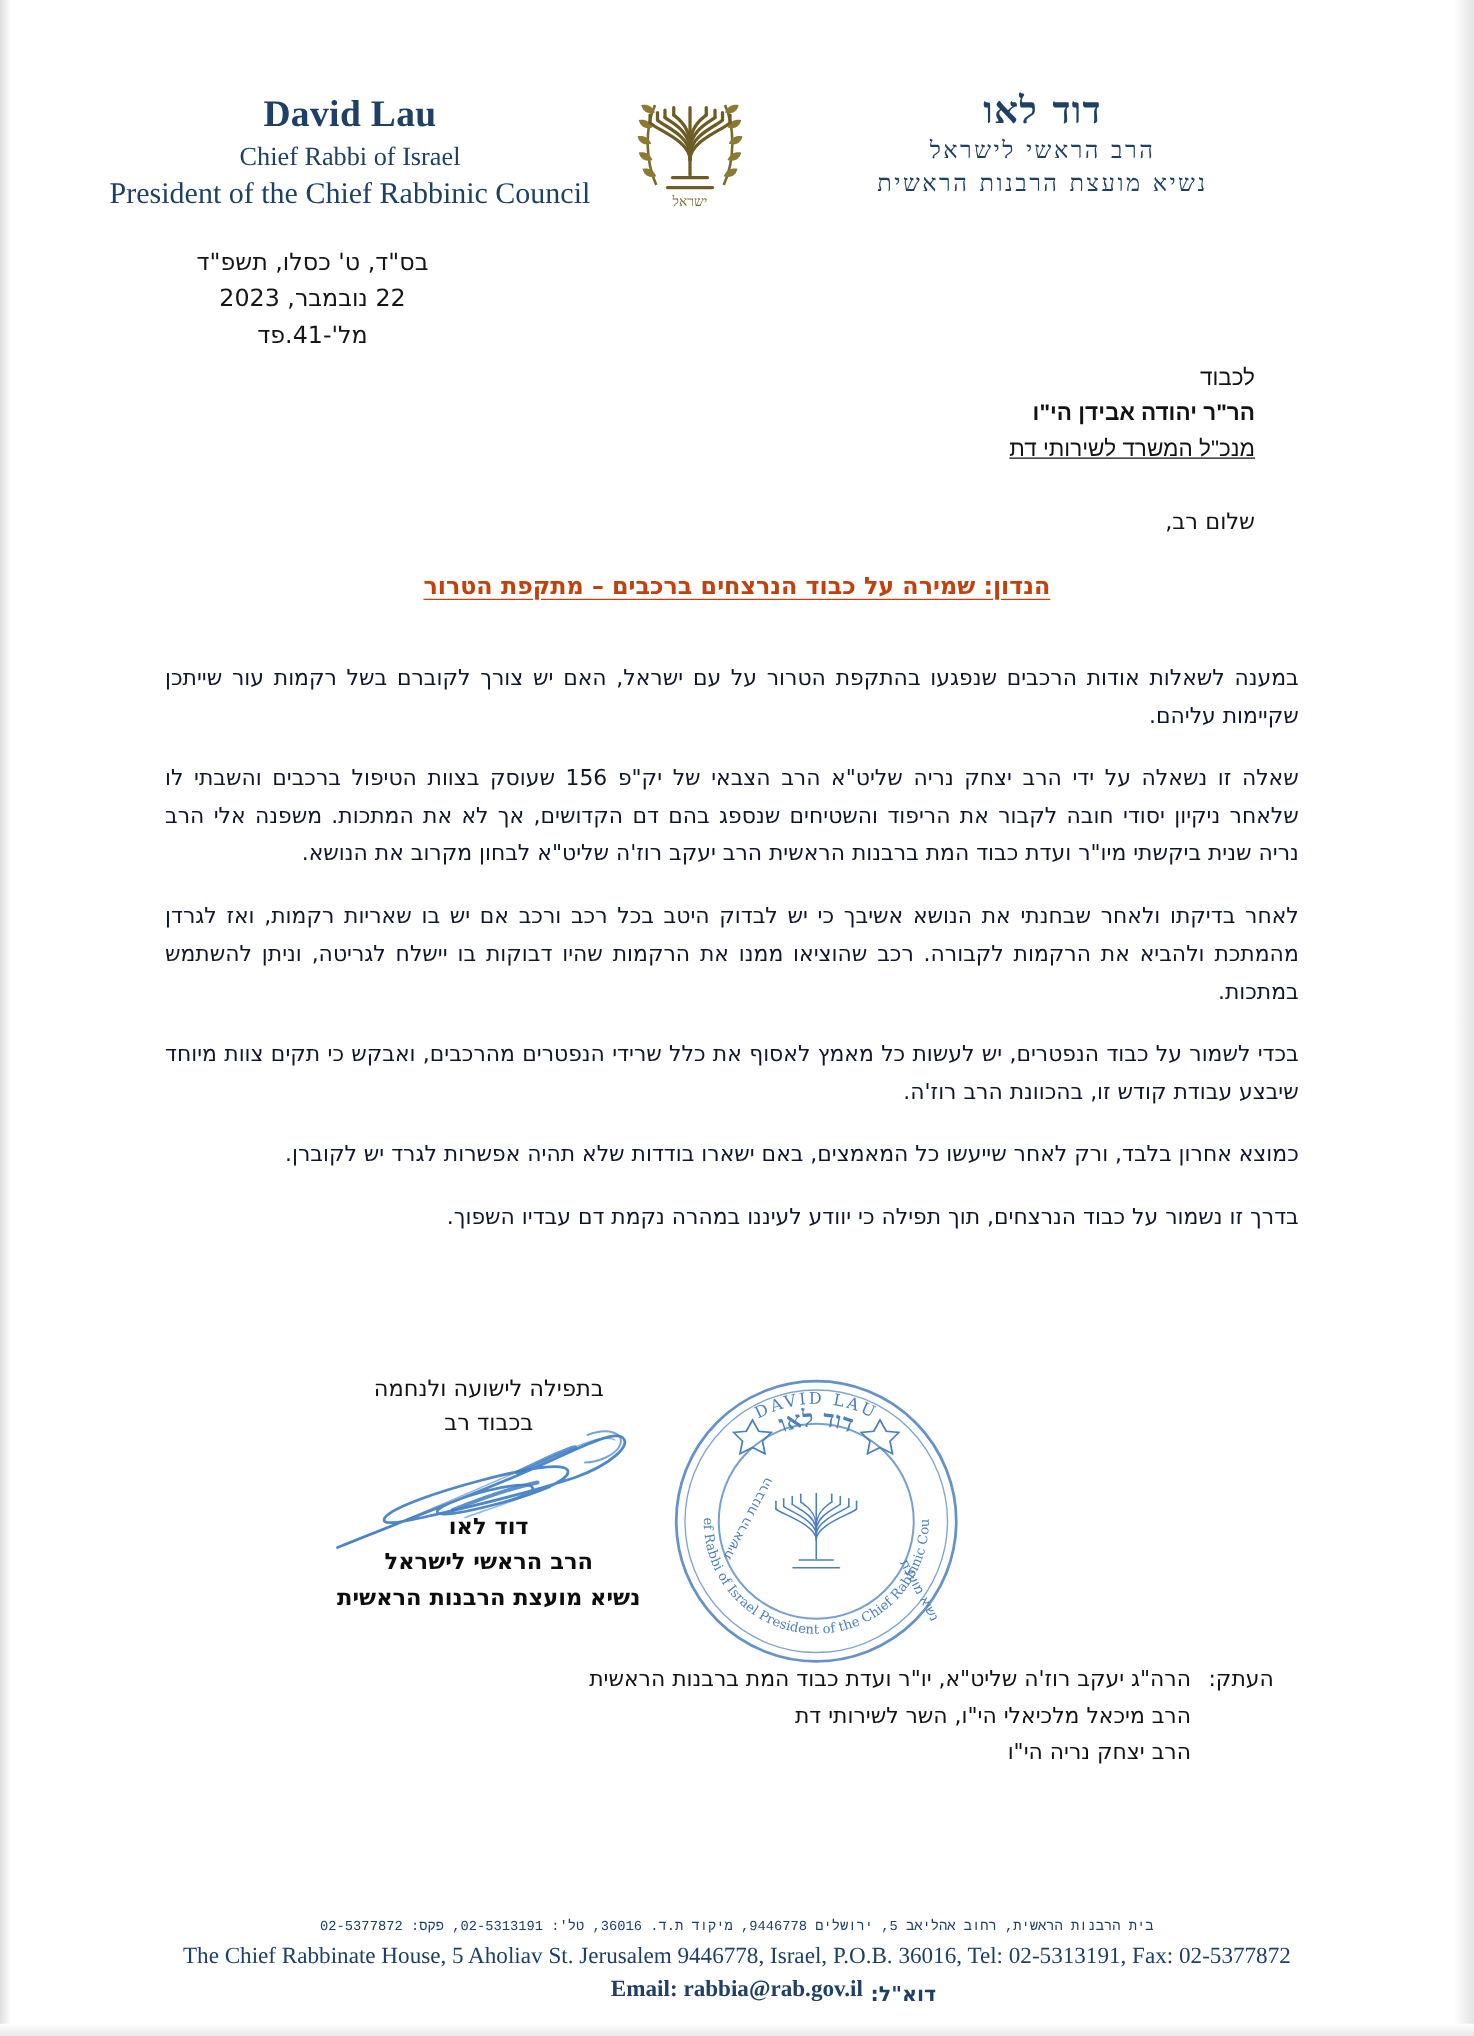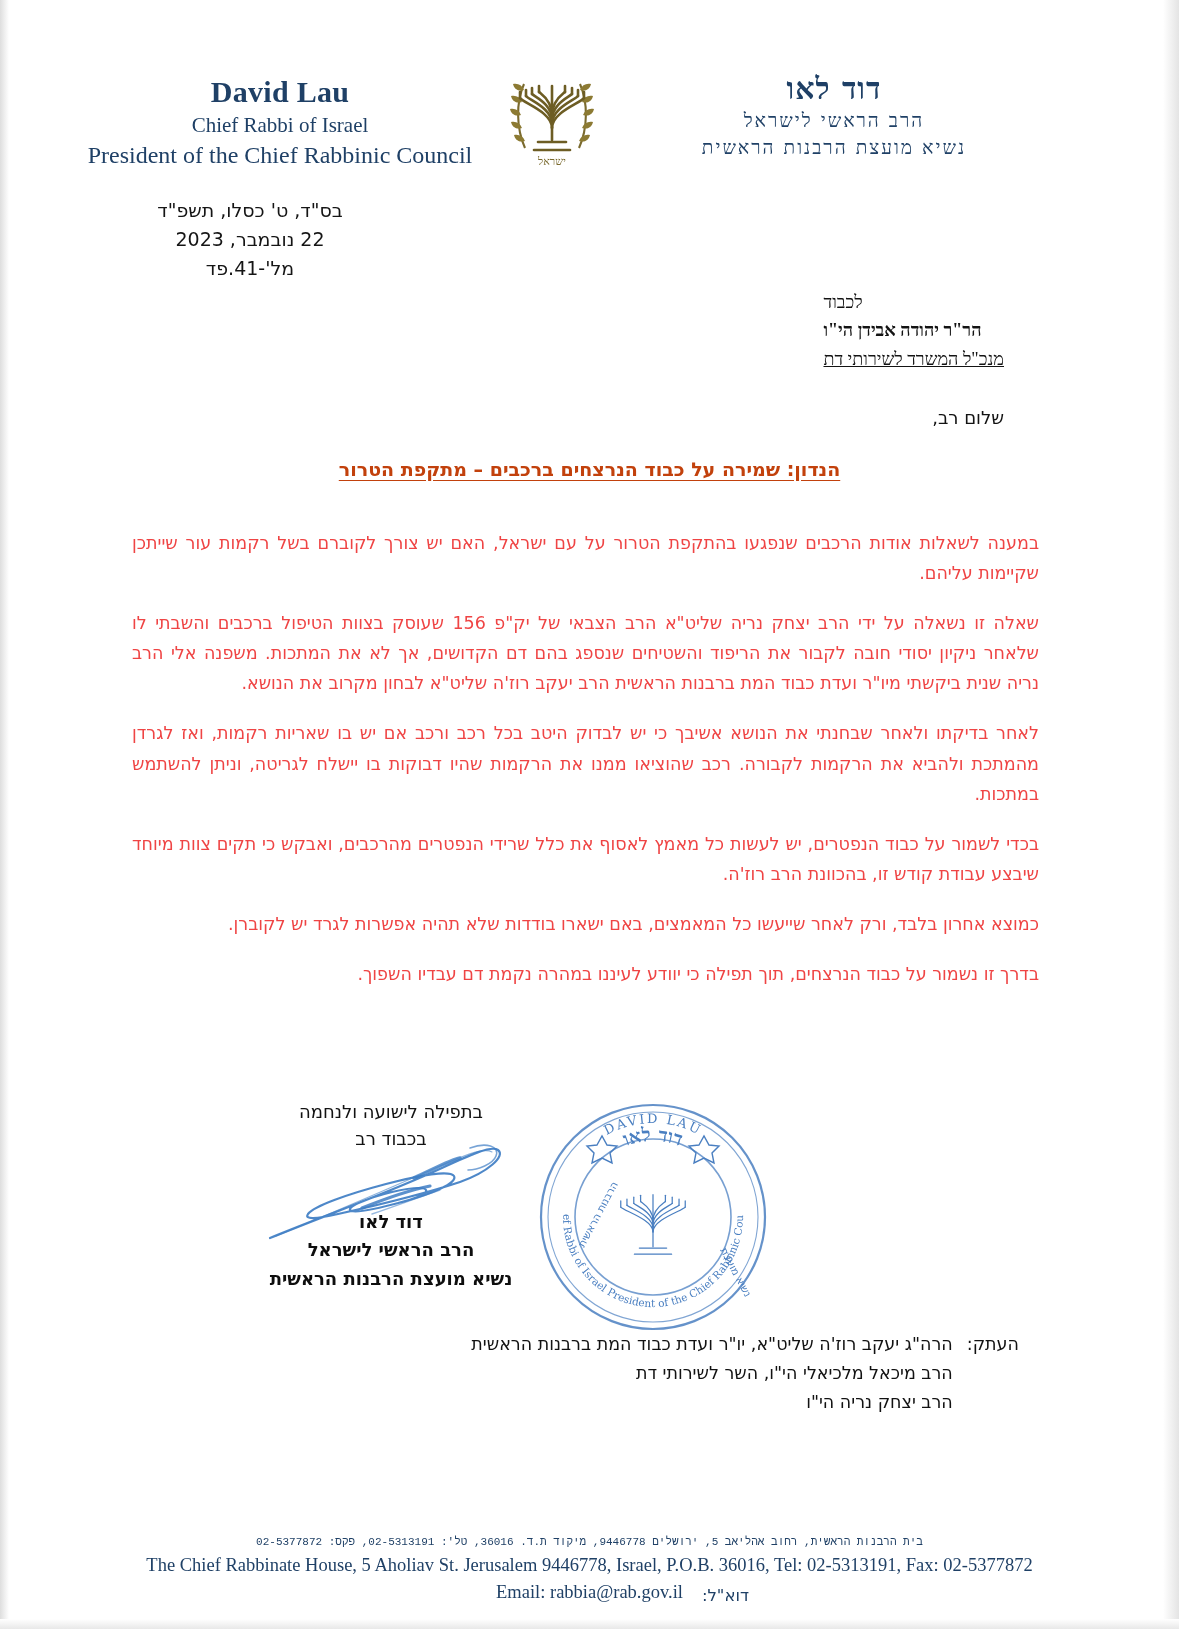--- a/index.html
+++ b/index.html
@@ -111,22 +111,22 @@
     line-height: 1.52;
     color: #151515;
   }
 
   
   .addressee {
     position: absolute;
     top: 288px;
     right: 175px;
     direction: rtl;
-    text-align: left;
-    font-family: Liberation Serif, serif;
+    text-align: right;
+    font-family: Liberation Sans, sans-serif;
     font-size: 18px;
     line-height: 1.58;
     color: #131313;
   }
   .addressee .nm { font-weight: bold; }
   .addressee .role { text-decoration: underline; }
 
   .greeting {
     position: absolute;
     top: 407px;
@@ -158,21 +158,21 @@
   .body-text {
     position: absolute;
     top: 528px;
     right: 140px;
     left: 132px;
     direction: rtl;
     text-align: justify;
     font-family: "DejaVu Sans", sans-serif;
     font-size: 17.5px;
     line-height: 1.72;
-    color: #ef4444;
+    color: #0f172a;
   }
   .body-text p {
     margin: 0 0 20px 0;
   }
   .body-text p:last-child { margin-bottom: 0; }
 
   
   .closing {
     position: absolute;
     top: 1098px;
@@ -251,20 +251,21 @@
     font-family: "Liberation Serif", serif;
     font-size: 18.5px;
     line-height: 1.42;
     margin-top: 2px;
   }
   .footer .email-row {
     font-family: "Liberation Serif", serif;
     font-size: 18.5px;
     line-height: 1.42;
     position: relative;
+    font-weight: bold;
   }
   .footer .doar {
     direction: rtl;
     font-family: "DejaVu Sans", sans-serif;
     font-size: 16.5px;
     position: absolute;
     right: 430px;
     bottom: -2px;
   }
 </style>

